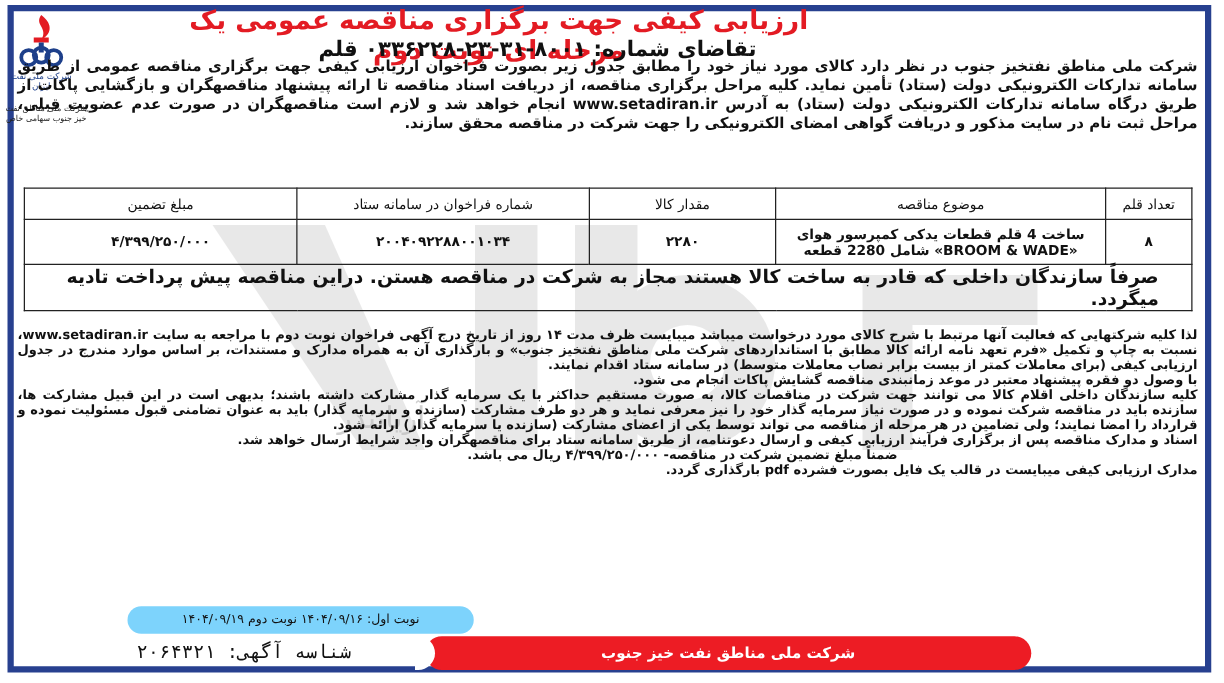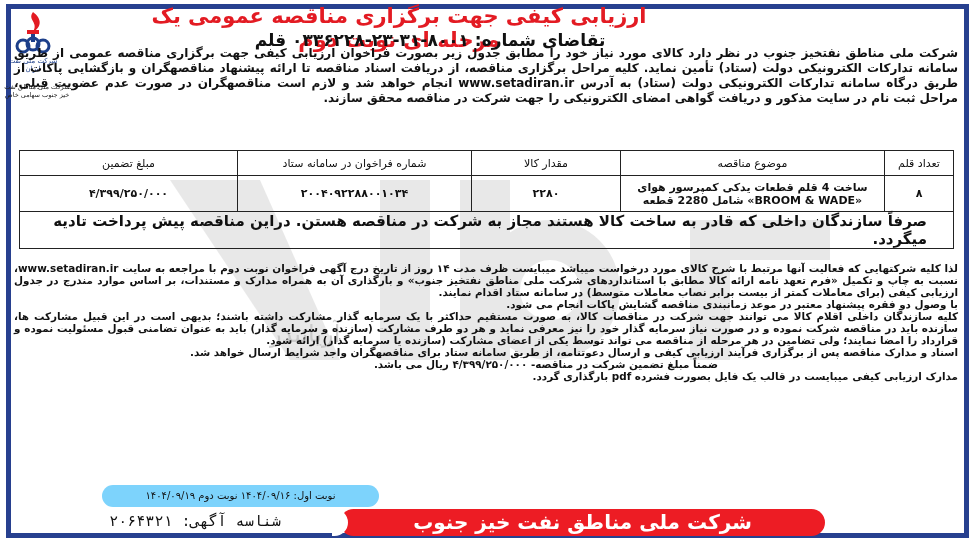--- a/index.html
+++ b/index.html
@@ -17,21 +17,21 @@
   table.tbl th { height:24px; font-weight:normal; }
   table.tbl td { height:35px; }
   table.tbl td.note { height:28px; text-align:right; padding-right:26px; font-size:15px; }
   .body-text { position:absolute; left:14px; top:262px; width:944px; direction:rtl; font-size:10.4px; line-height:12px; font-weight:bold; color:#111; text-align:justify; }
   .body-text p { margin:0; }
   .body-text p.center { text-align:center; padding-left:120px; }
   .watermark { position:absolute; left:130px; top:160px; width:720px; height:210px; pointer-events:none; opacity:0.22; }
   .wm-text { position:absolute; left:270px; top:320px; font-size:24px; color:#bdbdbd; direction:rtl; letter-spacing:12px; opacity:0.7; }
   .date-pill { position:absolute; left:55px; top:485px; width:277px; height:22px; background:#7dd3fc; border-radius:11px; text-align:center; direction:rtl; font-size:10px; line-height:22px; color:#111;margin-left:47px; }
   .ad-id { position:absolute; left:100px; top:512px; width:190px; text-align:center; direction:rtl; font-size:15px; color:#111;font-family:Liberation Mono, monospace; }
-  .banner { position:absolute; left:340px; top:509px; width:485px; height:27px; background:#ed1c24; border-radius:14px 14px 14px 14px; text-align:center; direction:rtl; color:#fff; font-weight:bold; font-size:20px; line-height:27px; }
+  .banner { position:absolute; left:340px; top:509px; width:485px; height:27px; background:#ed1c24; border-radius:14px 14px 14px 14px; text-align:center; direction:rtl; color:#fff; font-weight:bold; font-size:12px; line-height:27px; }
   .banner-notch { position:absolute; left:332px; top:509px; width:16px; height:27px; background:#fff; border-radius:0 14px 14px 0; }
 </style>
 </head>
 <body>
 
 <div class="frame"></div>
 
 <div class="watermark">
   <svg width="720" height="210" viewBox="0 0 720 210">
     <path d="M40 20 L130 20 L210 200 L160 200 Z" fill="#9a9a9a"></path>

